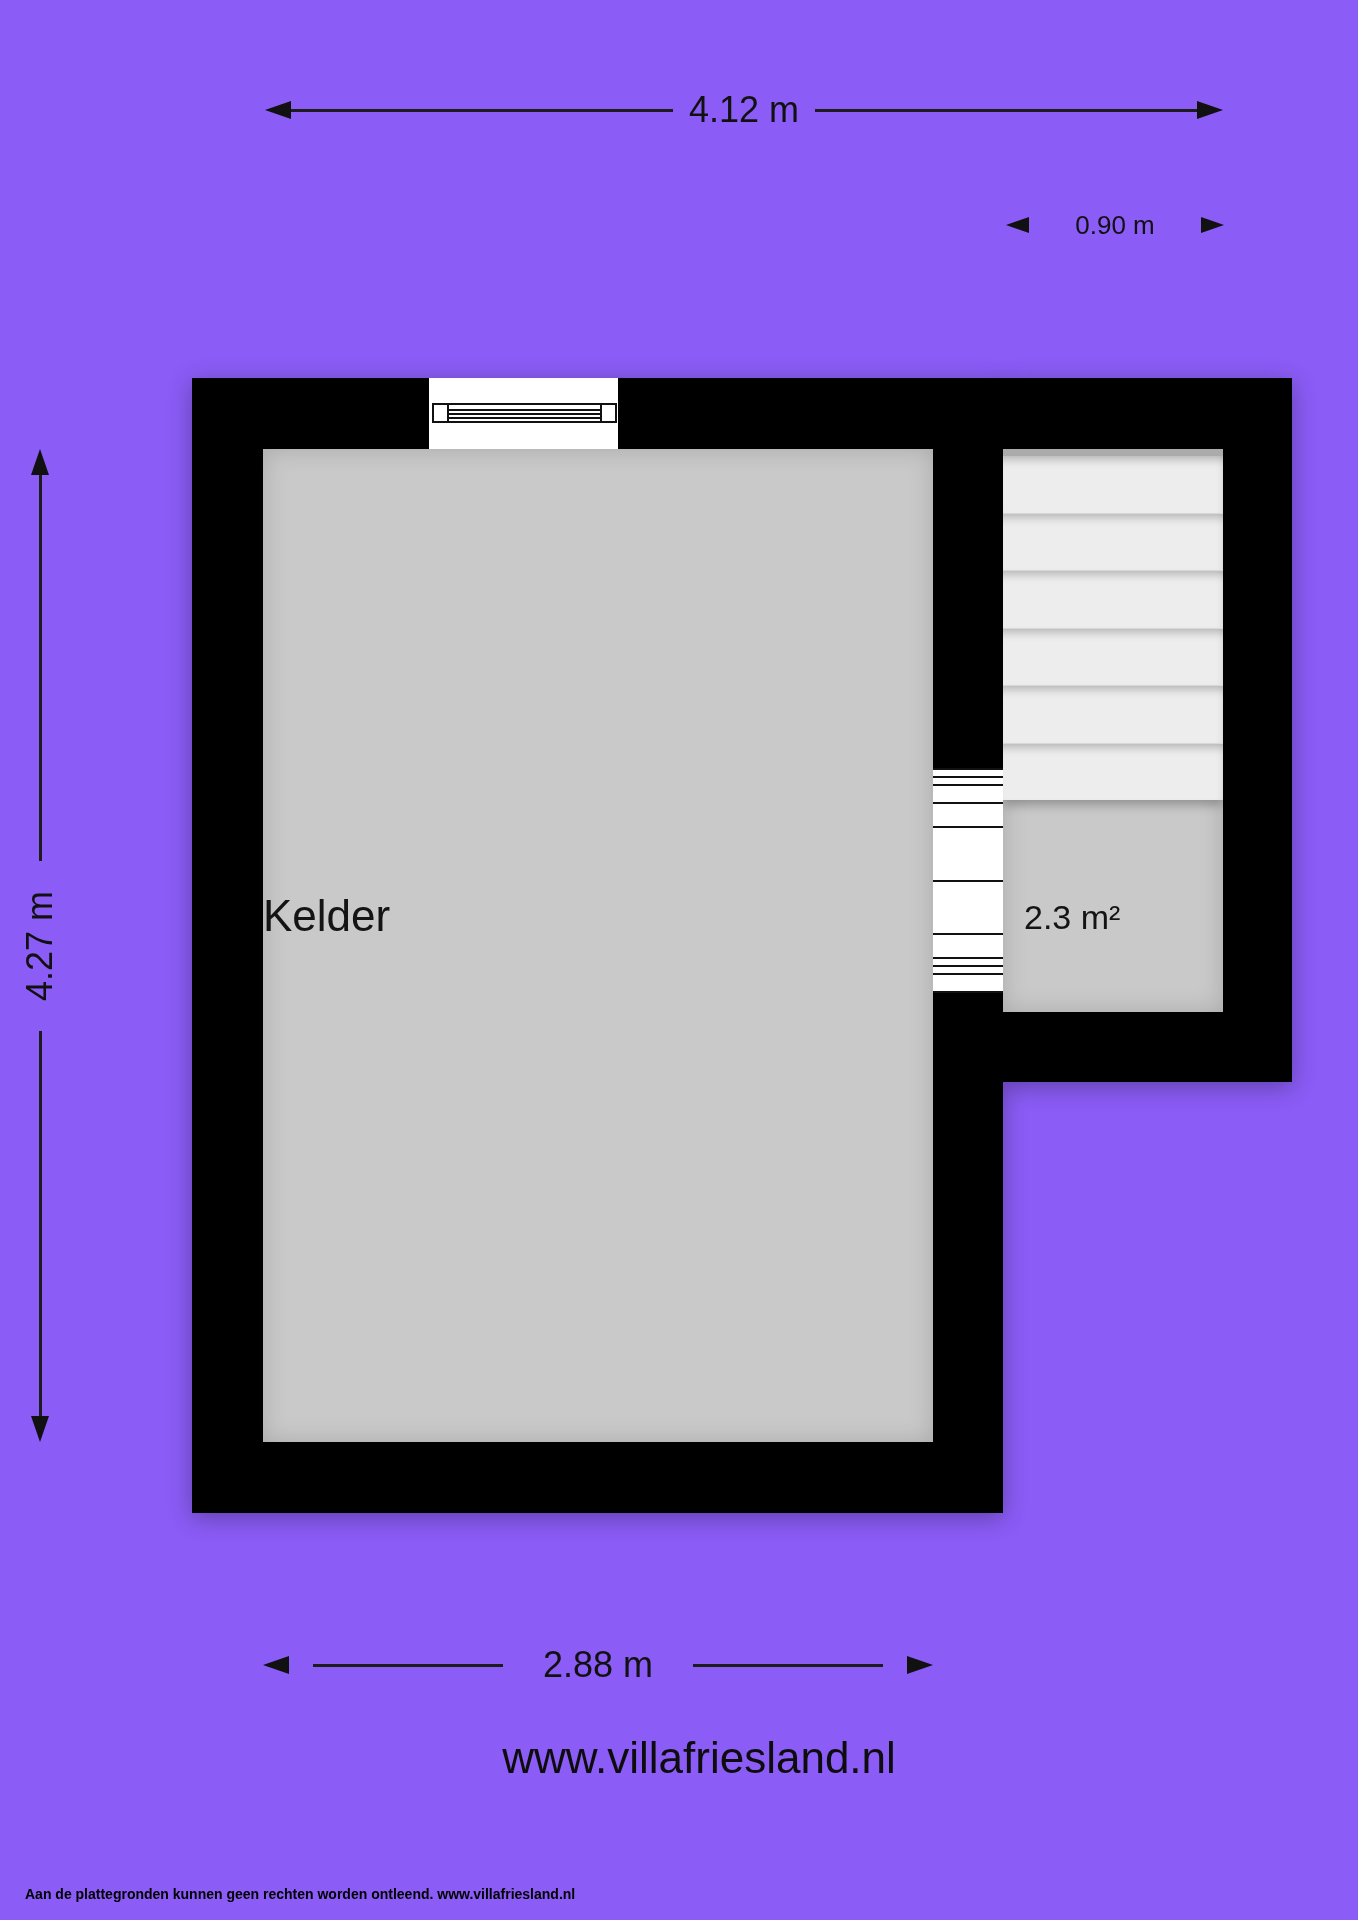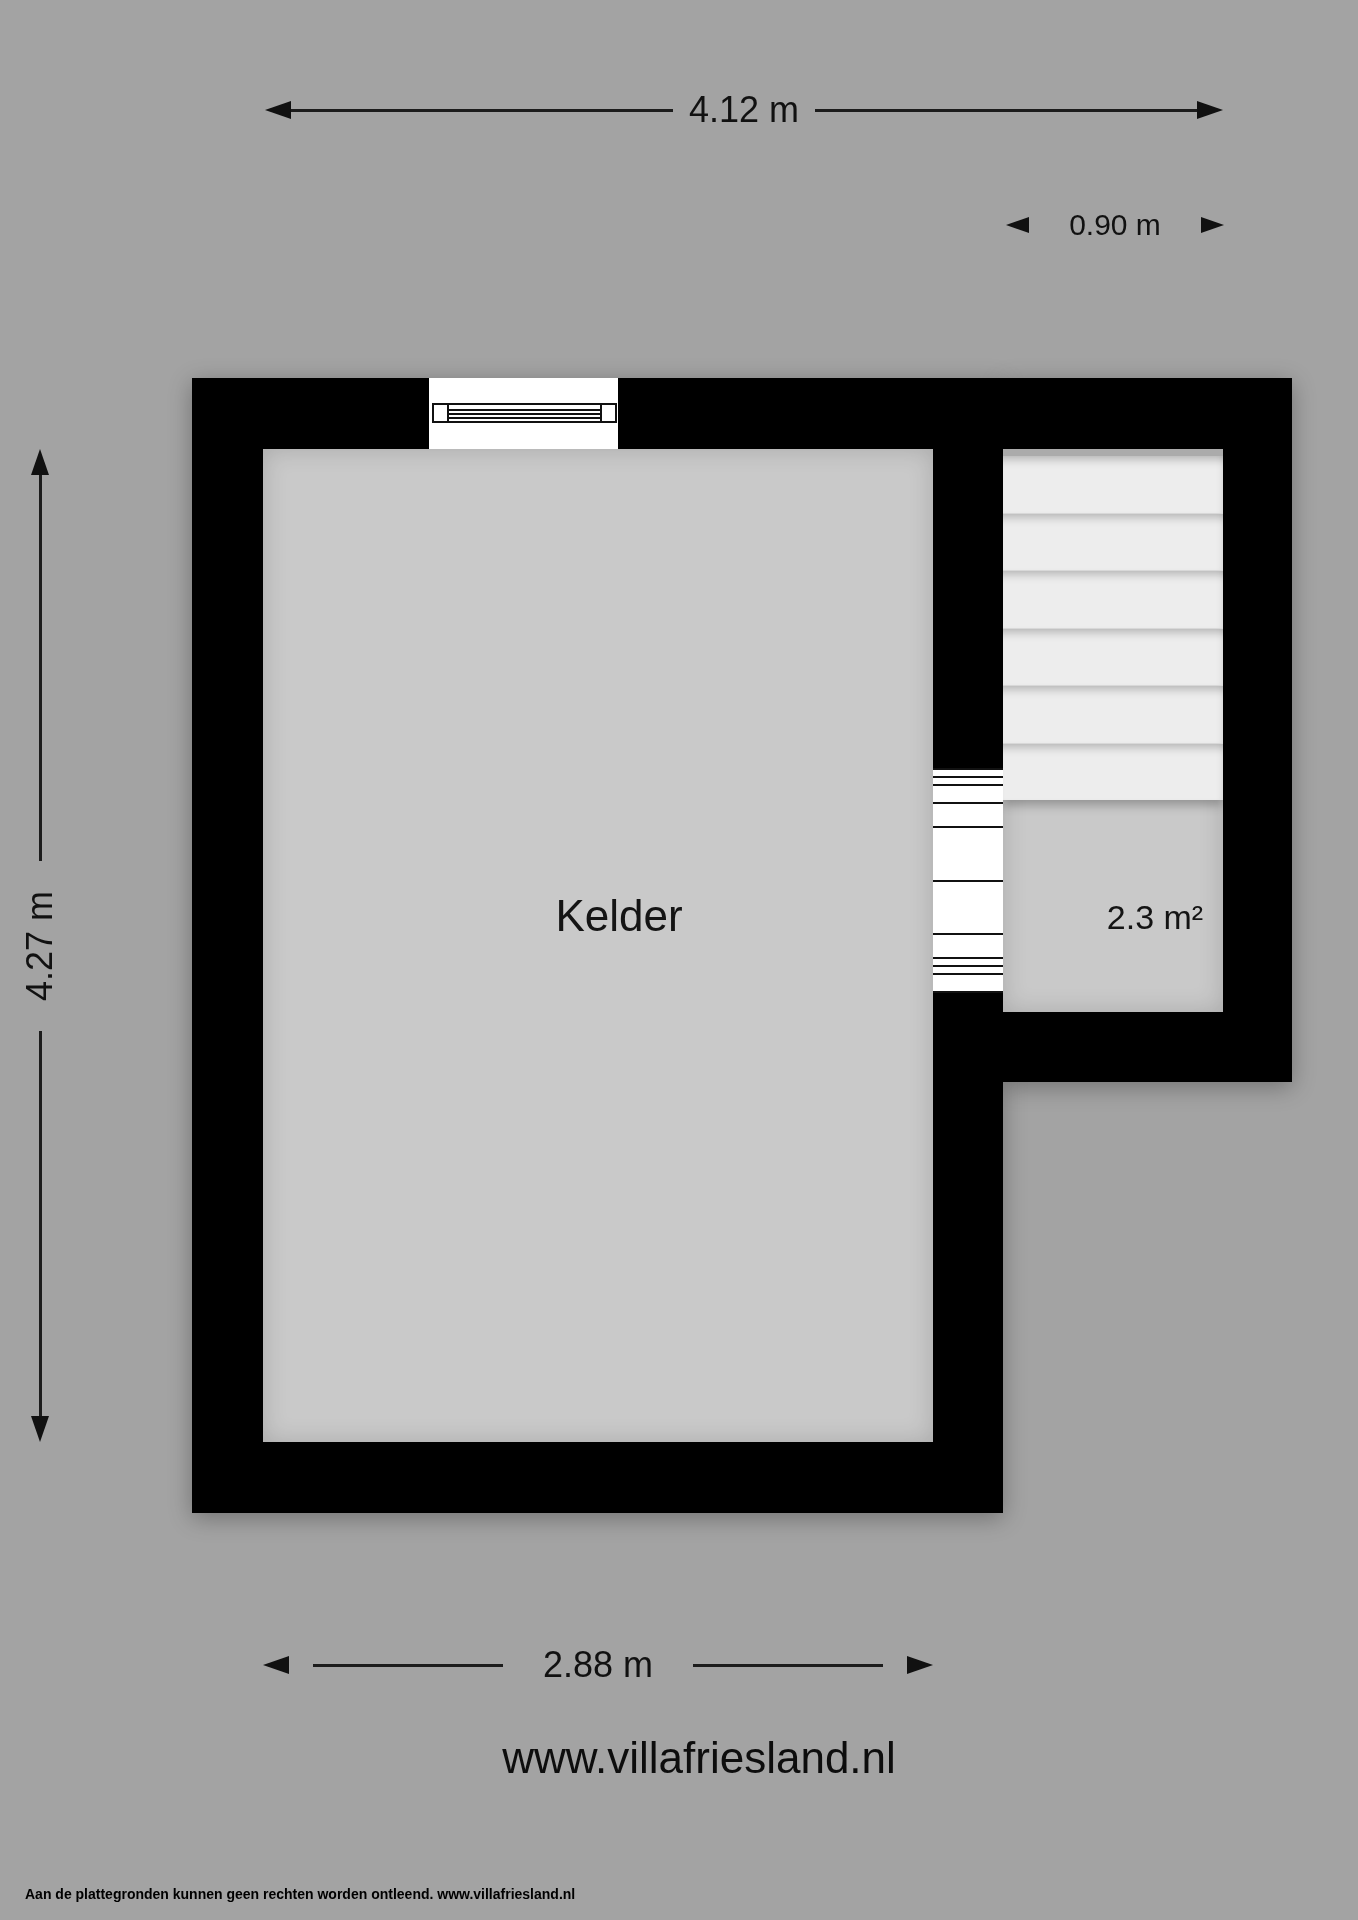--- a/index.html
+++ b/index.html
@@ -1,17 +1,17 @@
 <!DOCTYPE html>
 <html><head>
 <meta charset="utf-8">
 <style>
   html,body{margin:0;padding:0;background:#fff;}
   #stage{
-    position:relative;width:1358px;height:1920px;background:#a3a3a3;overflow:hidden;
+    position:relative;width:1358px;height:1920px;background:#8b5cf6;overflow:hidden;
     font-family:"Liberation Sans","DejaVu Sans",sans-serif;color:#111;
   }
   .abs{position:absolute;}
   
   .dim-h{display:flex;align-items:center;}
   .dim-line{flex:1;height:3px;background:#1c1c1c;}
   .dim-text{font-size:36px;color:#111;margin:0 16px;white-space:nowrap;}
   .arr-left{width:0;height:0;border-top:9px solid transparent;border-bottom:9px solid transparent;border-right:26px solid #111;}
   .arr-right{width:0;height:0;border-top:9px solid transparent;border-bottom:9px solid transparent;border-left:26px solid #111;}
   .arr-up{width:0;height:0;border-left:9px solid transparent;border-right:9px solid transparent;border-bottom:26px solid #111;}
@@ -28,21 +28,21 @@
   .stairs-top-strip{height:7px;background:#ababab;}
   .tread{flex:1;background:#ededed;box-shadow:inset 0 11px 9px -7px rgba(0,0,0,.22), inset -5px 0 6px -4px rgba(0,0,0,.10);border-bottom:1px solid #d8d8d8;}
   .tread:last-child{border-bottom:none;}
   
   .opening{background:#fff;}
   .win-frame{position:absolute;left:432px;top:403px;width:185px;height:20px;background:#fff;border:2px solid #111;box-sizing:border-box;}
   .win-cap{position:absolute;top:0;bottom:0;width:2px;background:#111;}
   .win-hline{position:absolute;left:14px;right:14px;height:2px;background:#111;}
   .door-line{position:absolute;left:0;right:0;height:2px;background:#111;}
   
-  .room-label{text-align:center;color:#141414;margin-left:21px;}
+  .room-label{color:#141414;}
   .room-name{font-size:44px;line-height:56px;}
   .room-sub{font-size:34px;line-height:48px;}
   .room-area{font-size:38px;line-height:52px;}
   .side-area{font-size:34px;padding-left:21px;}
   .footer{left:40px;width:1318px;text-align:center;font-size:44px;line-height:60px;color:#0d0d0d;}
   .fineprint{font-size:14px;font-weight:bold;color:#000;white-space:nowrap;}
 </style>
 </head>
 <body>
 
@@ -51,21 +51,21 @@
   <div class="abs dim-h" style="left:265px;top:88px;width:958px;height:44px;">
     <span class="arr-left"></span>
     <span class="dim-line"></span>
     <span class="dim-text">4.12 m</span>
     <span class="dim-line"></span>
     <span class="arr-right"></span>
   </div>
 
   <div class="abs dim-h" style="left:1006px;top:203px;width:218px;height:44px;justify-content:space-between;">
     <span class="arr-left" style="border-top-width:8px;border-bottom-width:8px;border-right-width:23px;"></span>
-    <span class="dim-text" style="margin:12px 8px;font-size:30px;">0.90 m</span>
+    <span class="dim-text" style="margin:12px 8px;font-size:26px;">0.90 m</span>
     <span class="arr-right" style="border-top-width:8px;border-bottom-width:8px;border-left-width:23px;"></span>
   </div>
 
   <div class="abs dim-v" style="left:18px;top:449px;width:44px;height:993px;">
     <span class="arr-up"></span>
     <span class="dim-vline"></span>
     <span class="dim-vtext-wrap">
       <span class="dim-vtext">4.27 m</span>
     </span>
     <span class="dim-vline"></span>

